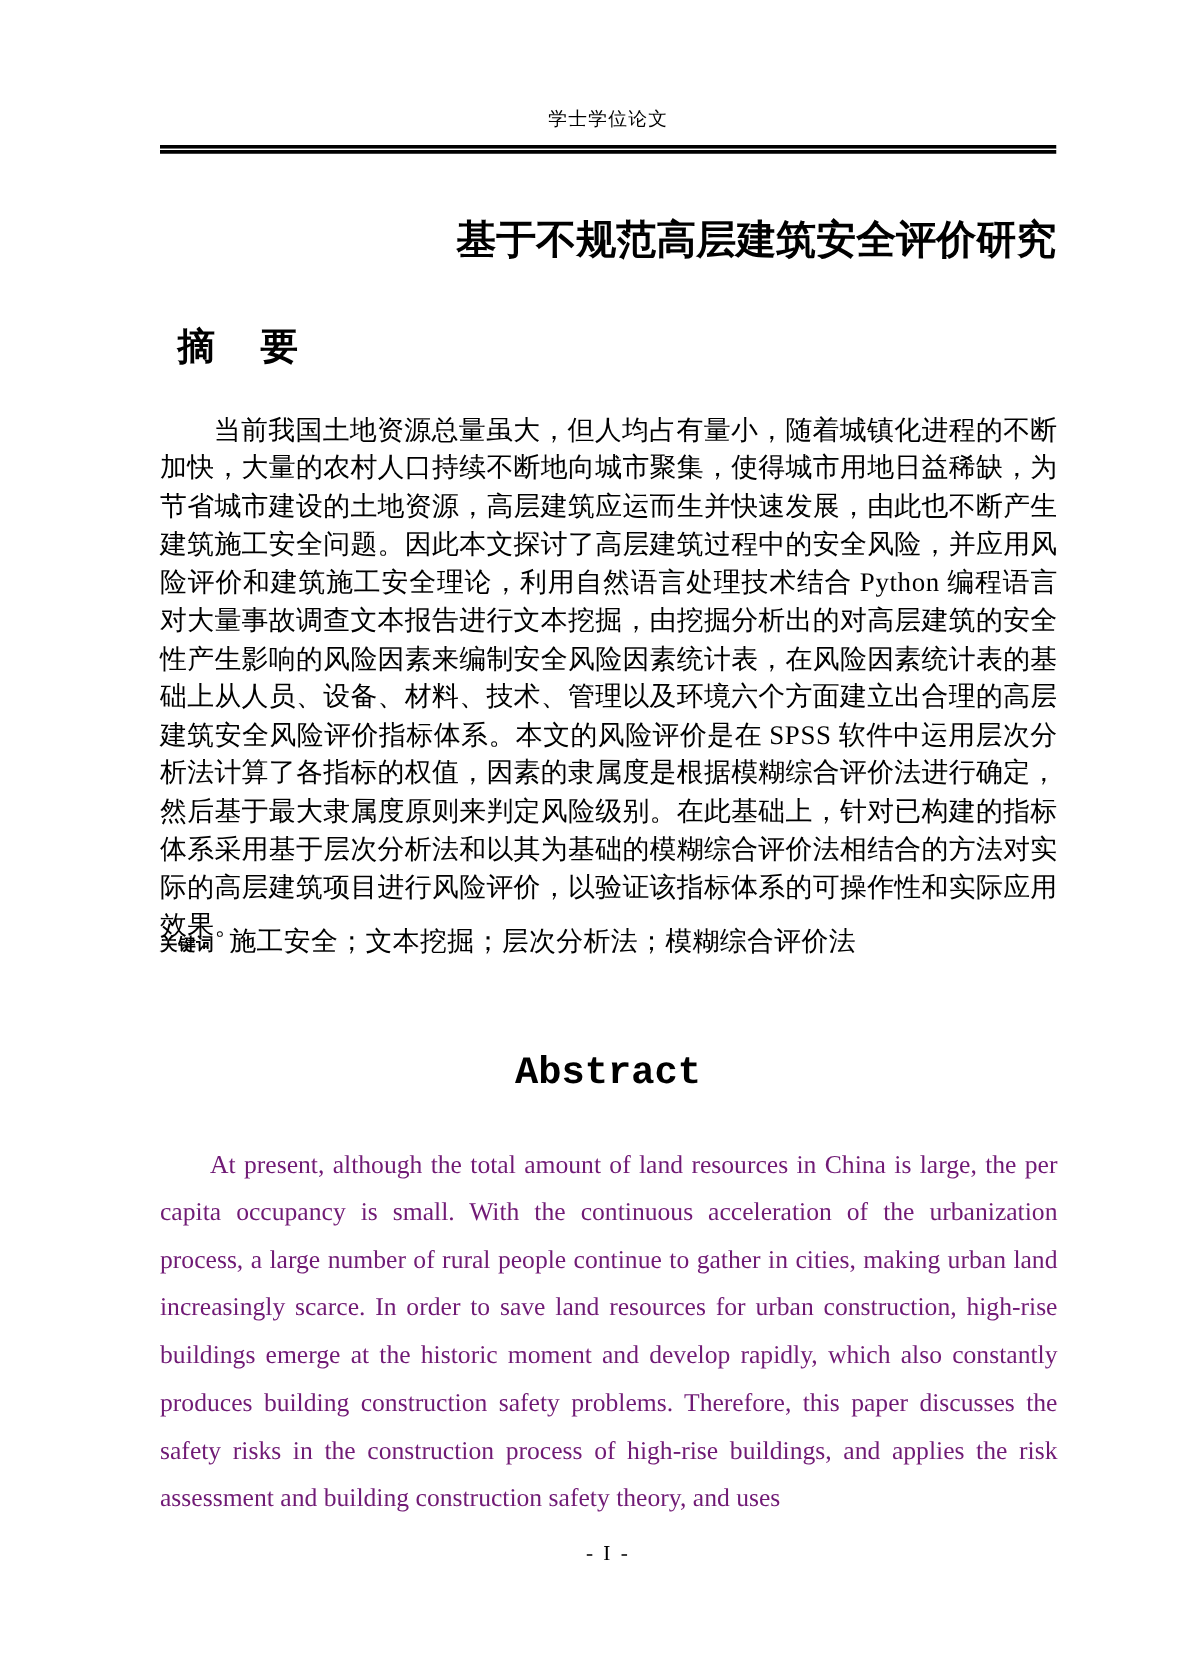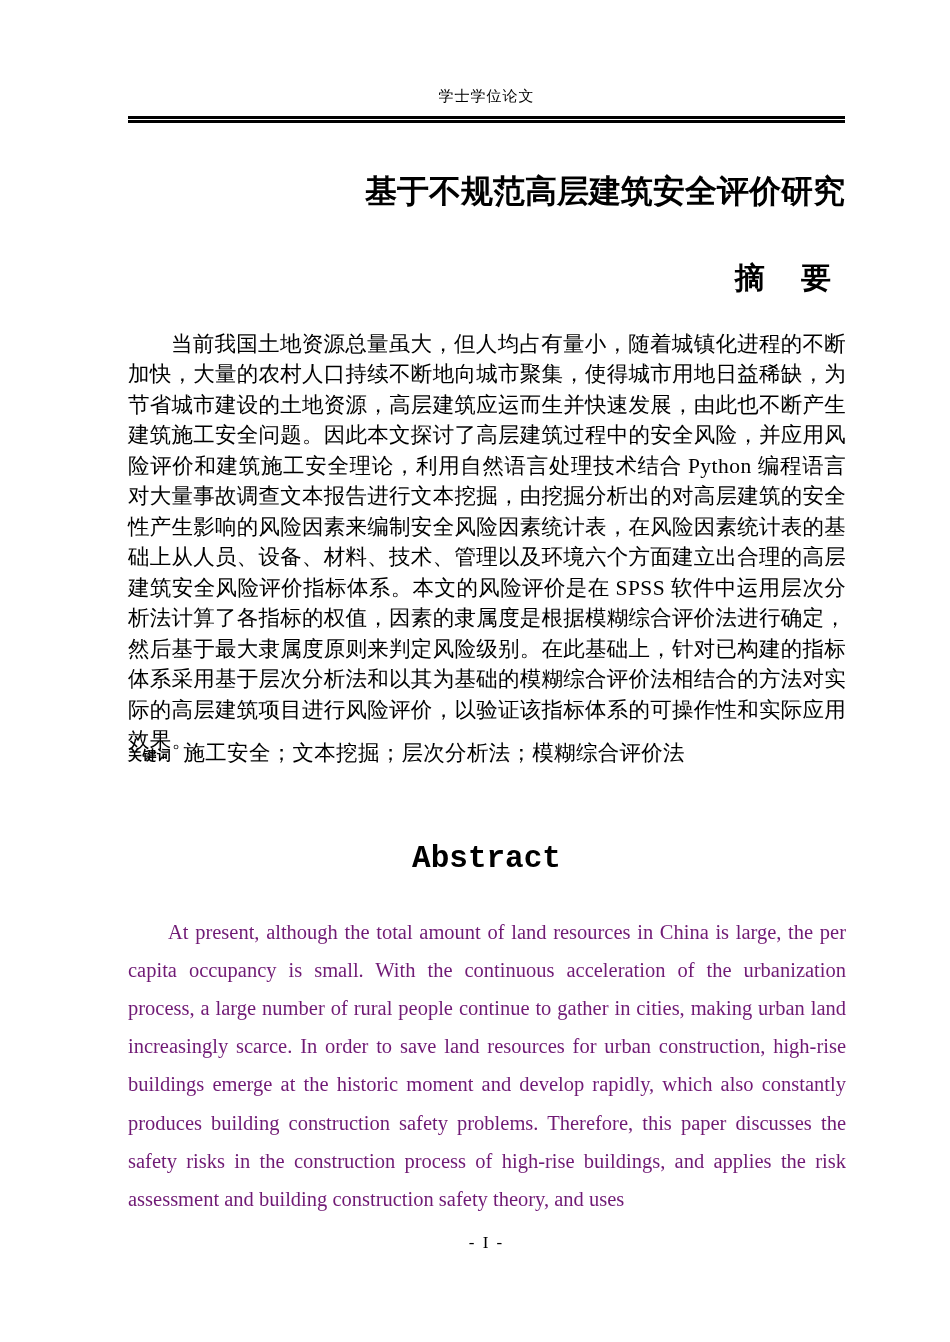--- a/index.html
+++ b/index.html
@@ -75,21 +75,21 @@
     line-height: 44px;
     letter-spacing: 0px;
   }
 
   
   .cn-abstract-heading {
     position: absolute;
     left: 128px;
     top: 232px;
     width: 717px;
-    text-align: right;
+    text-align: left;
     font-family: "Liberation Sans", "DejaVu Sans", sans-serif;
     font-size: 30px;
     line-height: 42px;
     letter-spacing: 14px;
     text-indent: 14px;
   }
 
   
   .cn-body {
     position: absolute;

